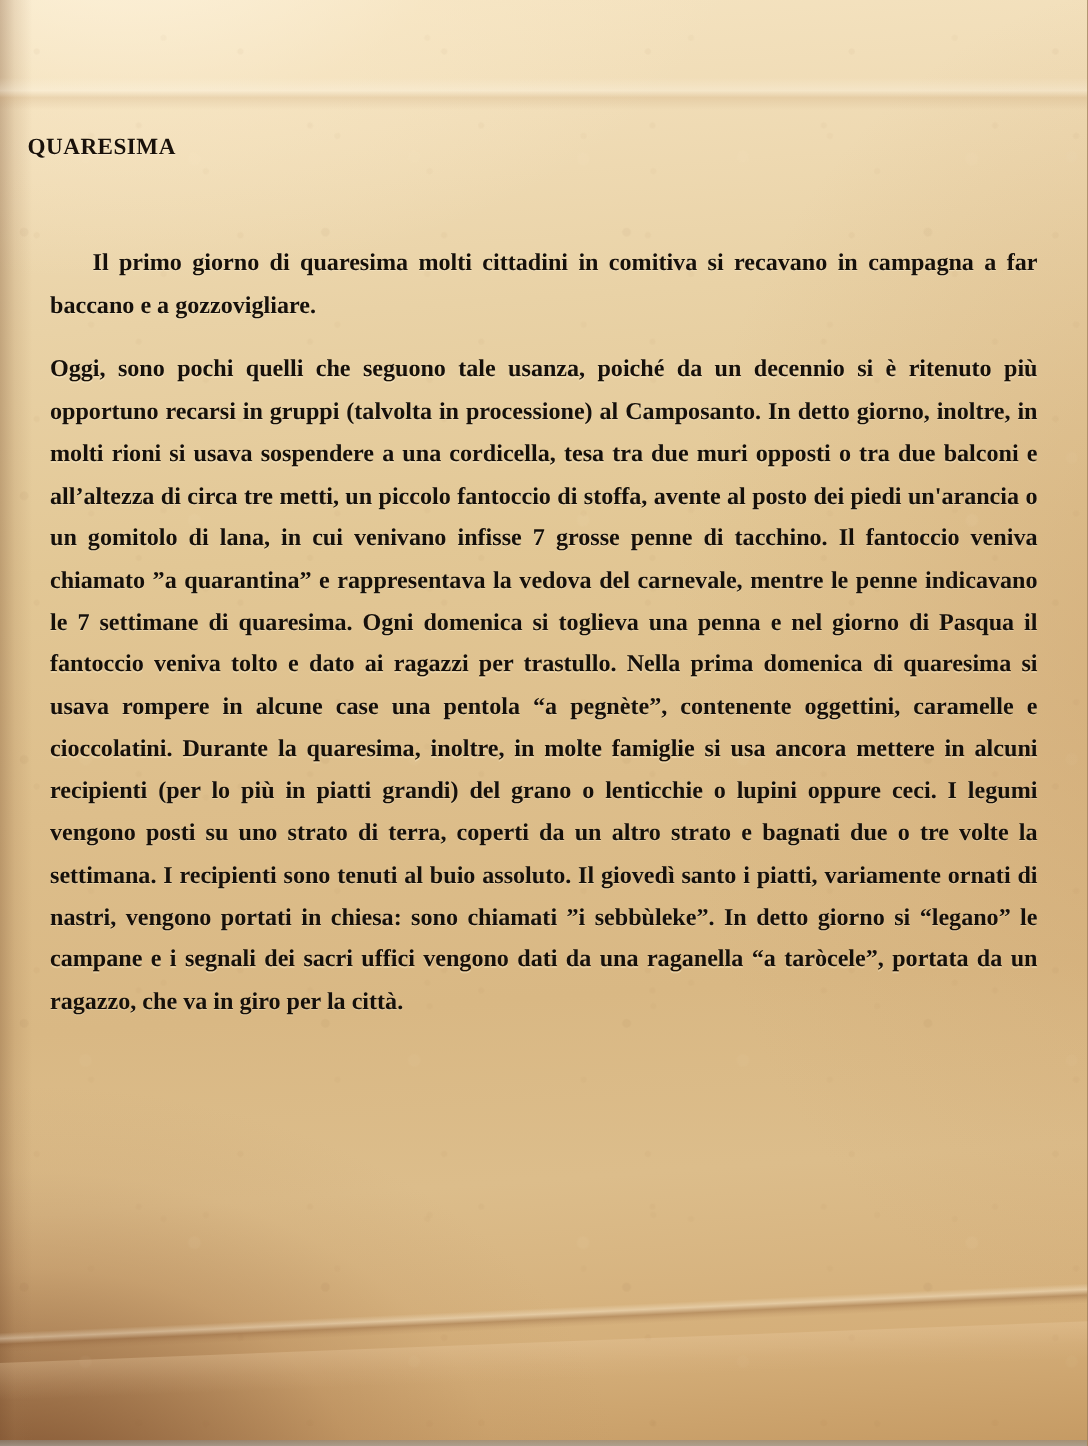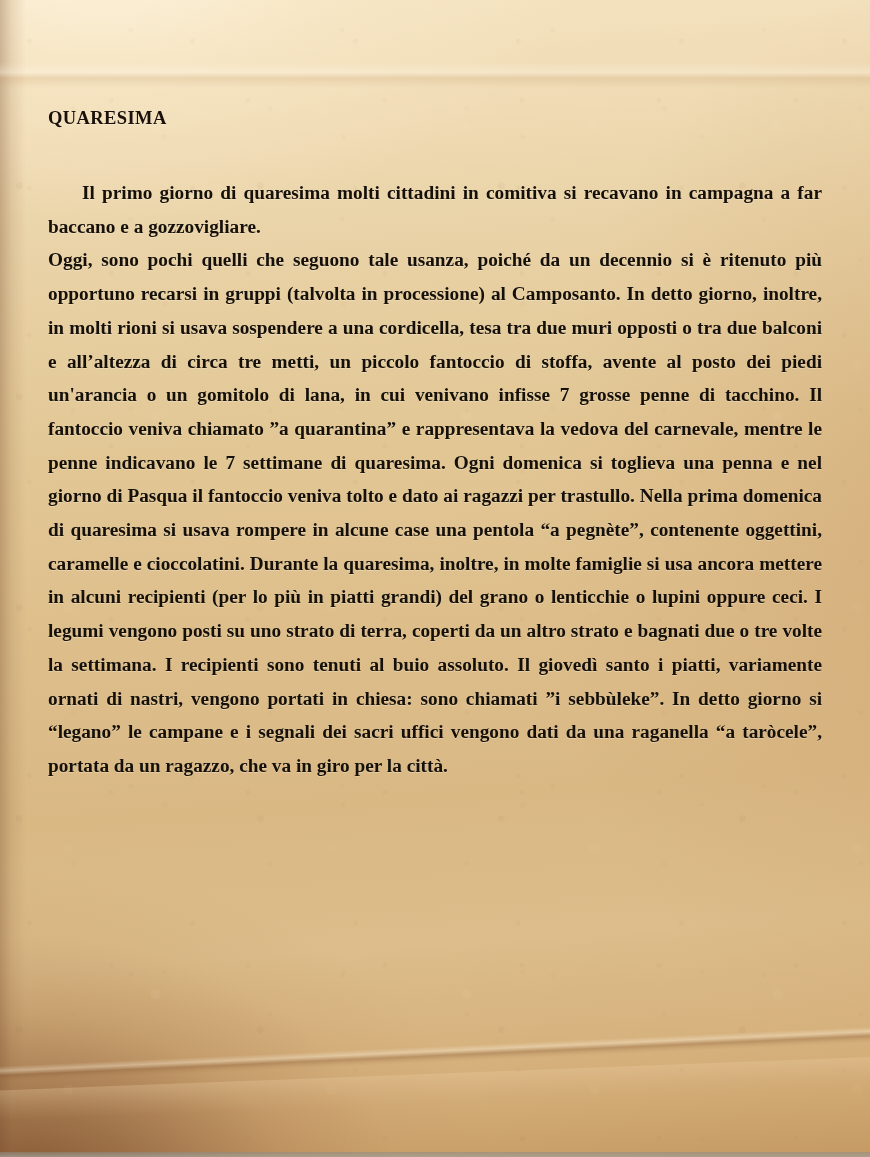--- a/index.html
+++ b/index.html
@@ -131,35 +131,35 @@
       radial-gradient(circle at 92% 82%, rgba(150,108,64,0.12) 0 2px, transparent 3px),
       radial-gradient(circle at 50% 44%, rgba(255,244,220,0.16) 0 4px, transparent 6px),
       radial-gradient(circle at 26% 52%, rgba(255,244,220,0.12) 0 4px, transparent 6px);
     background-size: 163px 147px, 211px 189px, 137px 173px, 197px 151px,
                      241px 211px, 179px 167px, 311px 289px, 263px 241px;
   }
 
   .content {
     position: relative;
     z-index: 3;
-    padding: 0 48px;
+    padding: 0 22px;
   }
 
   .doc-title {
     margin: 0;
     padding-top: 108px;
     font-size: 18.5px;
     font-weight: bold;
     letter-spacing: 0.4px;
     color: #19110a;
     text-shadow: 0 1px 0 rgba(255,246,224,0.40);
   }
 
   .body-text {
-    margin: 0;
+    margin: 18px;
     padding-top: 47px;
     font-size: 19.3px;
     font-weight: bold;
     line-height: 33.7px;
     color: #16100a;
     text-align: justify;
     text-justify: inter-word;
     text-shadow: 0 1px 0 rgba(255,246,224,0.34);
     hyphens: none;
   }

